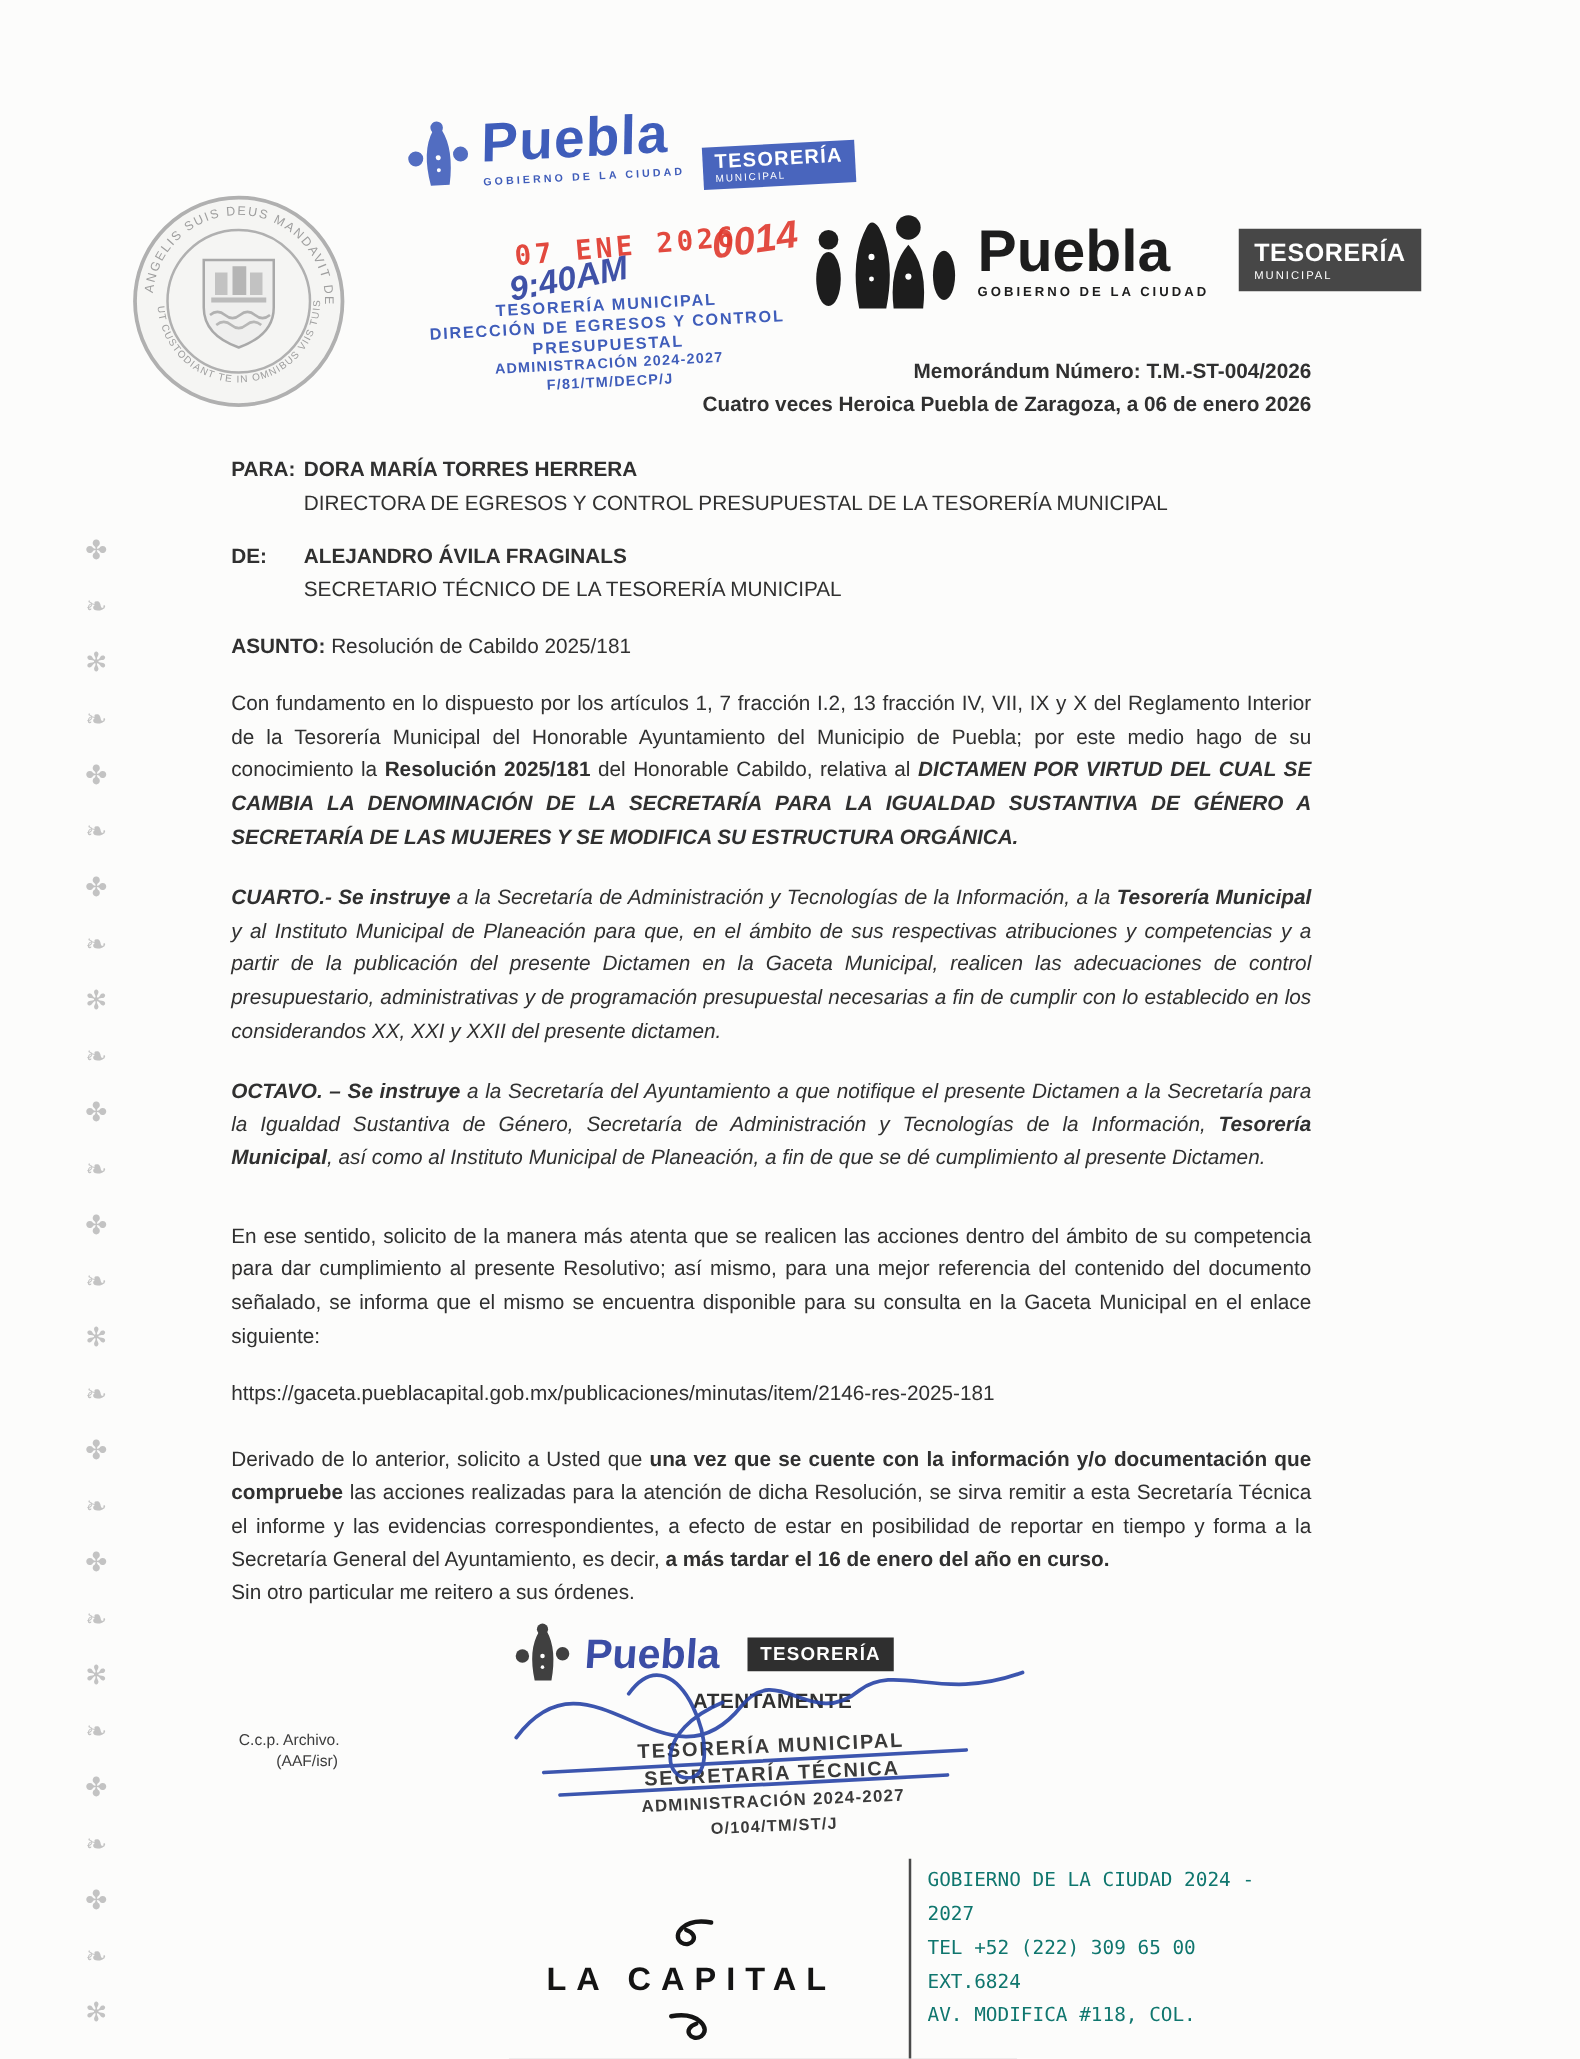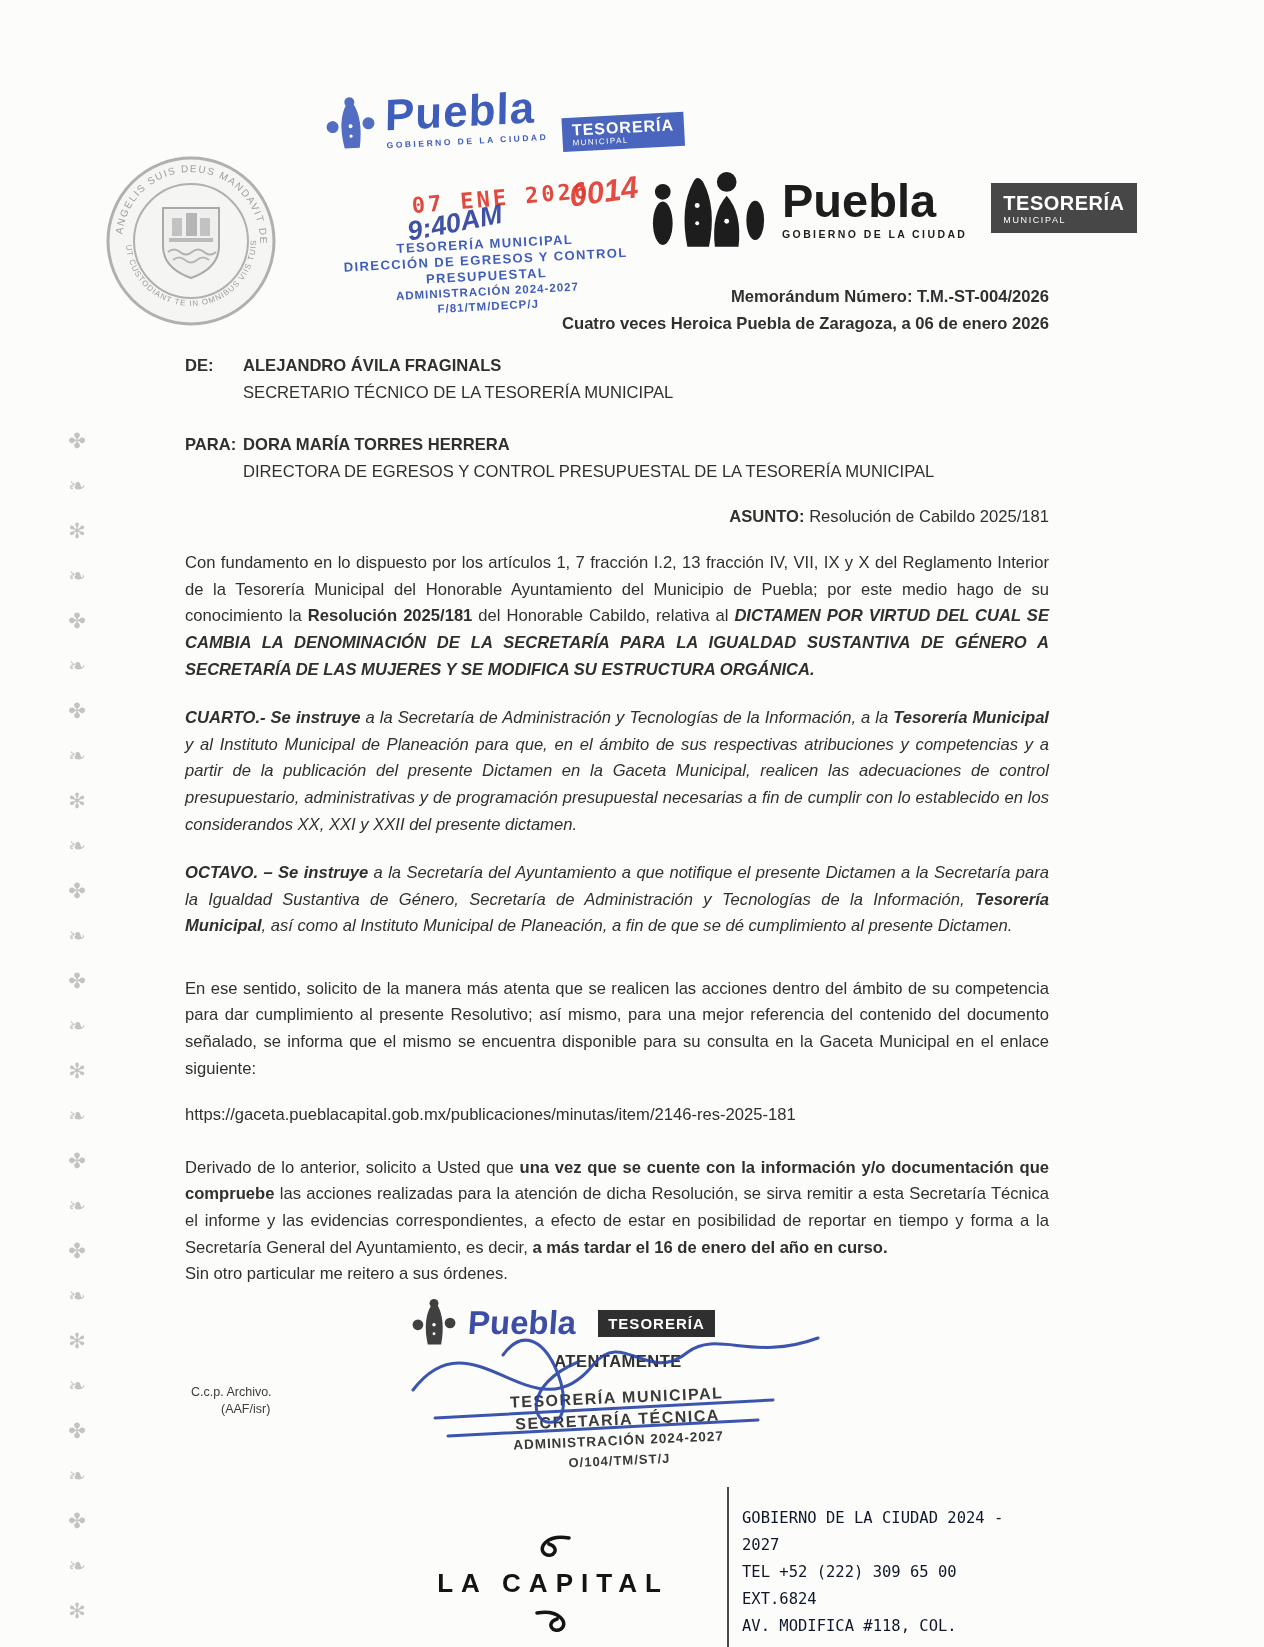--- a/index.html
+++ b/index.html
@@ -45,21 +45,21 @@
   .logo-box .t1 { font-size:20px; font-weight:800; letter-spacing:.5px; }
   .logo-box .t2 { font-size:9px; letter-spacing:1.6px; margin-top:2px; }
 
   
   .content { position:absolute; left:185px; top:284px; width:864px; font-size:16.6px; line-height:26.6px; }
   .line-right { text-align:right; }
   .b { font-weight:700; }
   .i { font-style:italic; }
   .recip-row .recip-label { display:inline-block; width:58px; }
   .recip-sub { padding-left:58px; }
-  .asunto { text-align:right; }
+  .asunto { text-align:left; }
   p.body-par { text-align:justify; }
 
   
   .sig-area { position:absolute; left:408px; top:1298px; width:420px; }
   .sig-stamp-row { display:flex; align-items:center; gap:8px; opacity:.92; }
   .sig-brand { font-size:33px; font-weight:700; color:#2b3f9e; transform:skewX(-4deg); }
   .sig-box { margin-left:14px; background:#1e1e1e; color:#fff; padding:5px 10px; font-size:15px; font-weight:700; letter-spacing:1px; }
   .sig-atent { text-align:center; font-weight:700; font-size:16.5px; letter-spacing:.5px; margin-top:4px; position:relative; z-index:2; }
   .sig-stamp-lines { margin-top:16px; text-align:center; transform:rotate(-2.5deg); color:#3a3a3a; }
   .sig-stamp-lines .s1 { font-size:16px; font-weight:700; letter-spacing:1.5px; line-height:22px; }
@@ -69,21 +69,21 @@
   .sig-scribble { position:absolute; left:-35px; top:-8px; z-index:3; pointer-events:none; }
 
   
   .ccp { position:absolute; left:191px; top:1384px; font-size:12.5px; line-height:17px; color:#3c3c3c; }
   .ccp .ccp2 { padding-left:30px; }
   .footer-brand { position:absolute; left:398px; top:1532px; width:310px; text-align:center; color:#141414; }
   .footer-brand-row { display:flex; align-items:center; justify-content:center; gap:8px;flex-direction:column; }
   .footer-brand-top { font-size:26px; font-weight:800; letter-spacing:8px; }
   .footer-brand-bottom { font-size:47px; font-weight:800; letter-spacing:1px; margin-top:2px; transform:scaleY(1.05); }
   .footer-divider { position:absolute; left:727px; top:1487px; width:2px; height:160px; background:#4a4a4a; }
-  .footer-right { position:absolute; left:742px; top:1491px; font-family:"DejaVu Sans Mono", monospace; font-size:15.5px; line-height:27px; color:#0f172a;margin-top:14px; }
+  .footer-right { position:absolute; left:742px; top:1491px; font-family:"DejaVu Sans Mono", monospace; font-size:15.5px; line-height:27px; color:#0f766e; }
 </style>
 </head>
 <body>
 
 <div class="page">
 
   <div class="ornaments">✤
 ❧
 ✻
 ❧
@@ -195,28 +195,28 @@
     <div class="logo-box">
       <div class="t1">TESORERÍA</div>
       <div class="t2">MUNICIPAL</div>
     </div>
   </div>
 
   <div class="content">
     <div class="line-right b">Memorándum Número: T.M.-ST-004/2026</div>
     <div class="line-right b">Cuatro veces Heroica Puebla de Zaragoza, a 06 de enero 2026</div>
 
+    <div style="margin-top:26px">
+      <div class="recip-row"><span class="recip-label b">PARA:</span><span class="b">DORA MARÍA TORRES HERRERA</span></div>
+      <div class="recip-sub">DIRECTORA DE EGRESOS Y CONTROL PRESUPUESTAL DE LA TESORERÍA MUNICIPAL</div>
+    </div>
+
     <div style="margin-top:16px">
       <div class="recip-row"><span class="recip-label b">DE:</span><span class="b">ALEJANDRO ÁVILA FRAGINALS</span></div>
       <div class="recip-sub">SECRETARIO TÉCNICO DE LA TESORERÍA MUNICIPAL</div>
-    </div>
-
-    <div style="margin-top:26px">
-      <div class="recip-row"><span class="recip-label b">PARA:</span><span class="b">DORA MARÍA TORRES HERRERA</span></div>
-      <div class="recip-sub">DIRECTORA DE EGRESOS Y CONTROL PRESUPUESTAL DE LA TESORERÍA MUNICIPAL</div>
     </div>
 
     <div class="asunto" style="margin-top:18px"><span class="b">ASUNTO:</span><span> Resolución de Cabildo 2025/181</span></div>
 
     <p class="body-par" style="margin-top:20px"><span>Con fundamento en lo dispuesto por los artículos 1, 7 fracción I.2, 13 fracción IV, VII, IX y X del Reglamento Interior de la Tesorería Municipal del Honorable Ayuntamiento del Municipio de Puebla; por este medio hago de su conocimiento la </span><span class="b">Resolución 2025/181</span><span> del Honorable Cabildo, relativa al </span><span class="b i">DICTAMEN POR VIRTUD DEL CUAL SE CAMBIA LA DENOMINACIÓN DE LA SECRETARÍA PARA LA IGUALDAD SUSTANTIVA DE GÉNERO A SECRETARÍA DE LAS MUJERES Y SE MODIFICA SU ESTRUCTURA ORGÁNICA.</span></p>
 
     <p class="body-par i" style="margin-top:22px"><span class="b">CUARTO.- Se instruye</span><span> a la Secretaría de Administración y Tecnologías de la Información, a la </span><span class="b">Tesorería Municipal</span><span> y al Instituto Municipal de Planeación para que, en el ámbito de sus respectivas atribuciones y competencias y a partir de la publicación del presente Dictamen en la Gaceta Municipal, realicen las adecuaciones de control presupuestario, administrativas y de programación presupuestal necesarias a fin de cumplir con lo establecido en los considerandos XX, XXI y XXII del presente dictamen.</span></p>
 
     <p class="body-par i" style="margin-top:22px"><span class="b">OCTAVO. – Se instruye</span><span> a la Secretaría del Ayuntamiento a que notifique el presente Dictamen a la Secretaría para la Igualdad Sustantiva de Género, Secretaría de Administración y Tecnologías de la Información, </span><span class="b">Tesorería Municipal</span><span>, así como al Instituto Municipal de Planeación, a fin de que se dé cumplimiento al presente Dictamen.</span></p>
 

